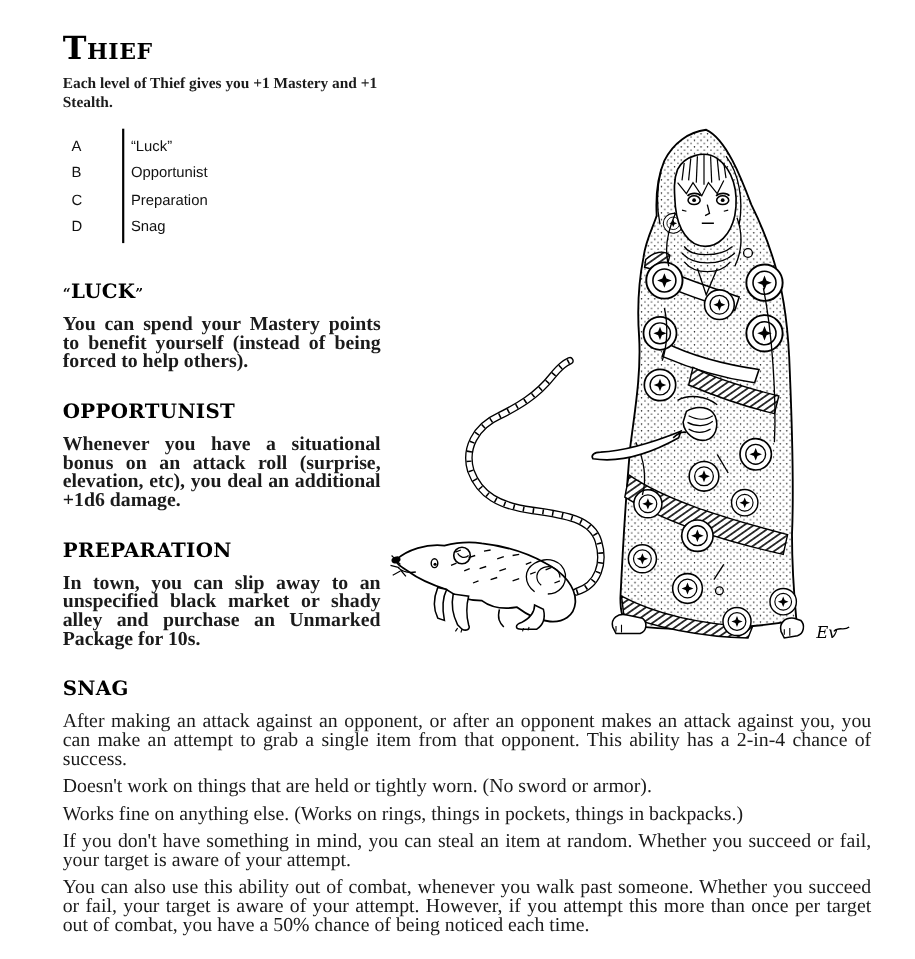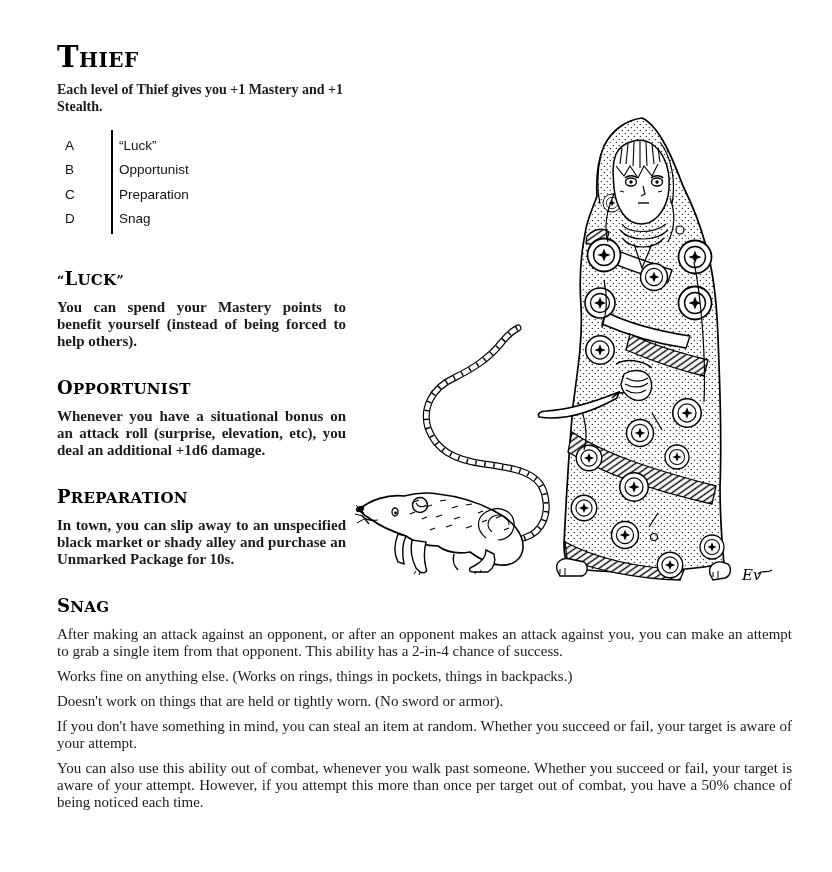--- a/index.html
+++ b/index.html
@@ -6,39 +6,39 @@
   .page{
     position:relative;
     width:832px;height:872px;
     background:#ffffff;
     color:#1b1b1b;
     font-family:"Liberation Serif","DejaVu Serif",serif;
     overflow:hidden;
   }
   .content{position:absolute;left:57px;top:24px;width:736px;}
   
-  h1.title{margin:13px 0 6px 0;font-family:"DejaVu Serif",serif;font-weight:700;color:#000;letter-spacing:.5px;}
+  h1.title{margin:0 0 6px 0;font-family:"DejaVu Serif",serif;font-weight:700;color:#000;letter-spacing:.5px;}
   h1.title .initial{font-size:29px;}
   h1.title .rest{font-size:20px;}
   
   .intro{font-size:14px;line-height:17px;margin:4px 0 0 0;}
   
   .ability-table{position:relative;margin:18px 0 0 2px;font-family:"Liberation Sans","DejaVu Sans",sans-serif;font-size:13.5px;color:#111;}
   .ability-table .rule{position:absolute;left:52px;top:-3px;bottom:-3px;width:1.5px;background:#000;}
   .ability-table .row{display:flex;height:24.5px;align-items:center;}
   .ability-table .lvl{width:52px;padding-left:6px;box-sizing:border-box;}
   .ability-table .abl{padding-left:8px;}
   
   h3.sec{margin:26px 0 10px 0;font-family:"DejaVu Serif",serif;font-weight:700;color:#000;letter-spacing:.3px;}
   h3.sec .pre,h3.sec .post{font-size:12.5px;}
   h3.sec .initial{font-size:18px;}
-  h3.sec .rest{font-size:15px;}
+  h3.sec .rest{font-size:18px;}
   h3.luck{margin-top:36px;}
   
-  p.body{font-size:15px;line-height:17px;margin:8px 0;text-align:justify;}
+  p.body{font-size:18px;line-height:17px;margin:8px 0;text-align:justify;}
   .narrow{width:289px;font-weight:bold;}
   .wide{width:735px;}
   .wrap-spacer{float:right;width:446px;height:17px;}
   
   .illus{position:absolute;left:354px;top:102px;width:450px;height:500px;}
 </style>
 </head>
 <body>
 
 <div class="page">
@@ -72,22 +72,22 @@
     <p class="body narrow"><span>You can spend your Mastery points to benefit yourself (instead of being forced to help others).</span></p>
 
     <h3 class="sec"><span class="initial">O</span><span class="rest">PPORTUNIST</span></h3>
     <p class="body narrow"><span>Whenever you have a situational bonus on an attack roll (surprise, elevation, etc), you deal an additional +1d6 damage.</span></p>
 
     <h3 class="sec"><span class="initial">P</span><span class="rest">REPARATION</span></h3>
     <p class="body narrow"><span>In town, you can slip away to an unspecified black market or shady alley and purchase an Unmarked Package for 10s.</span></p>
 
     <h3 class="sec"><span class="initial">S</span><span class="rest">NAG</span></h3>
     <p class="body wide"><span>After making an attack against an opponent, or after an opponent makes an attack against you, you can make an attempt to grab a single item from that opponent.  This ability has a 2-in-4 chance of success.</span></p>
+    <p class="body wide"><span>Doesn't work on things that are held or tightly worn.  (No sword or armor).</span></p>
     <p class="body wide"><span>Works fine on anything else.  (Works on rings, things in pockets, things in backpacks.)</span></p>
-    <p class="body wide"><span>Doesn't work on things that are held or tightly worn.  (No sword or armor).</span></p>
     <p class="body wide"><span>If you don't have something in mind, you can steal an item at random.  Whether you succeed or fail, your target is aware of your attempt.</span></p>
     <p class="body wide"><span>You can also use this ability out of combat, whenever you walk past someone.  Whether you succeed or fail, your target is aware of your attempt.  However, if you attempt this more than once per target out of combat, you have a 50% chance of being noticed each time.</span></p>
   </div>
 
   <svg class="illus" viewBox="0 0 450 500" xmlns="http://www.w3.org/2000/svg">
     <defs>
       <pattern id="dots" width="6" height="6" patternUnits="userSpaceOnUse">
         <circle cx="1.3" cy="1.6" r="0.65" fill="#000"></circle>
         <circle cx="4.3" cy="4.4" r="0.6" fill="#000"></circle>
       </pattern>

